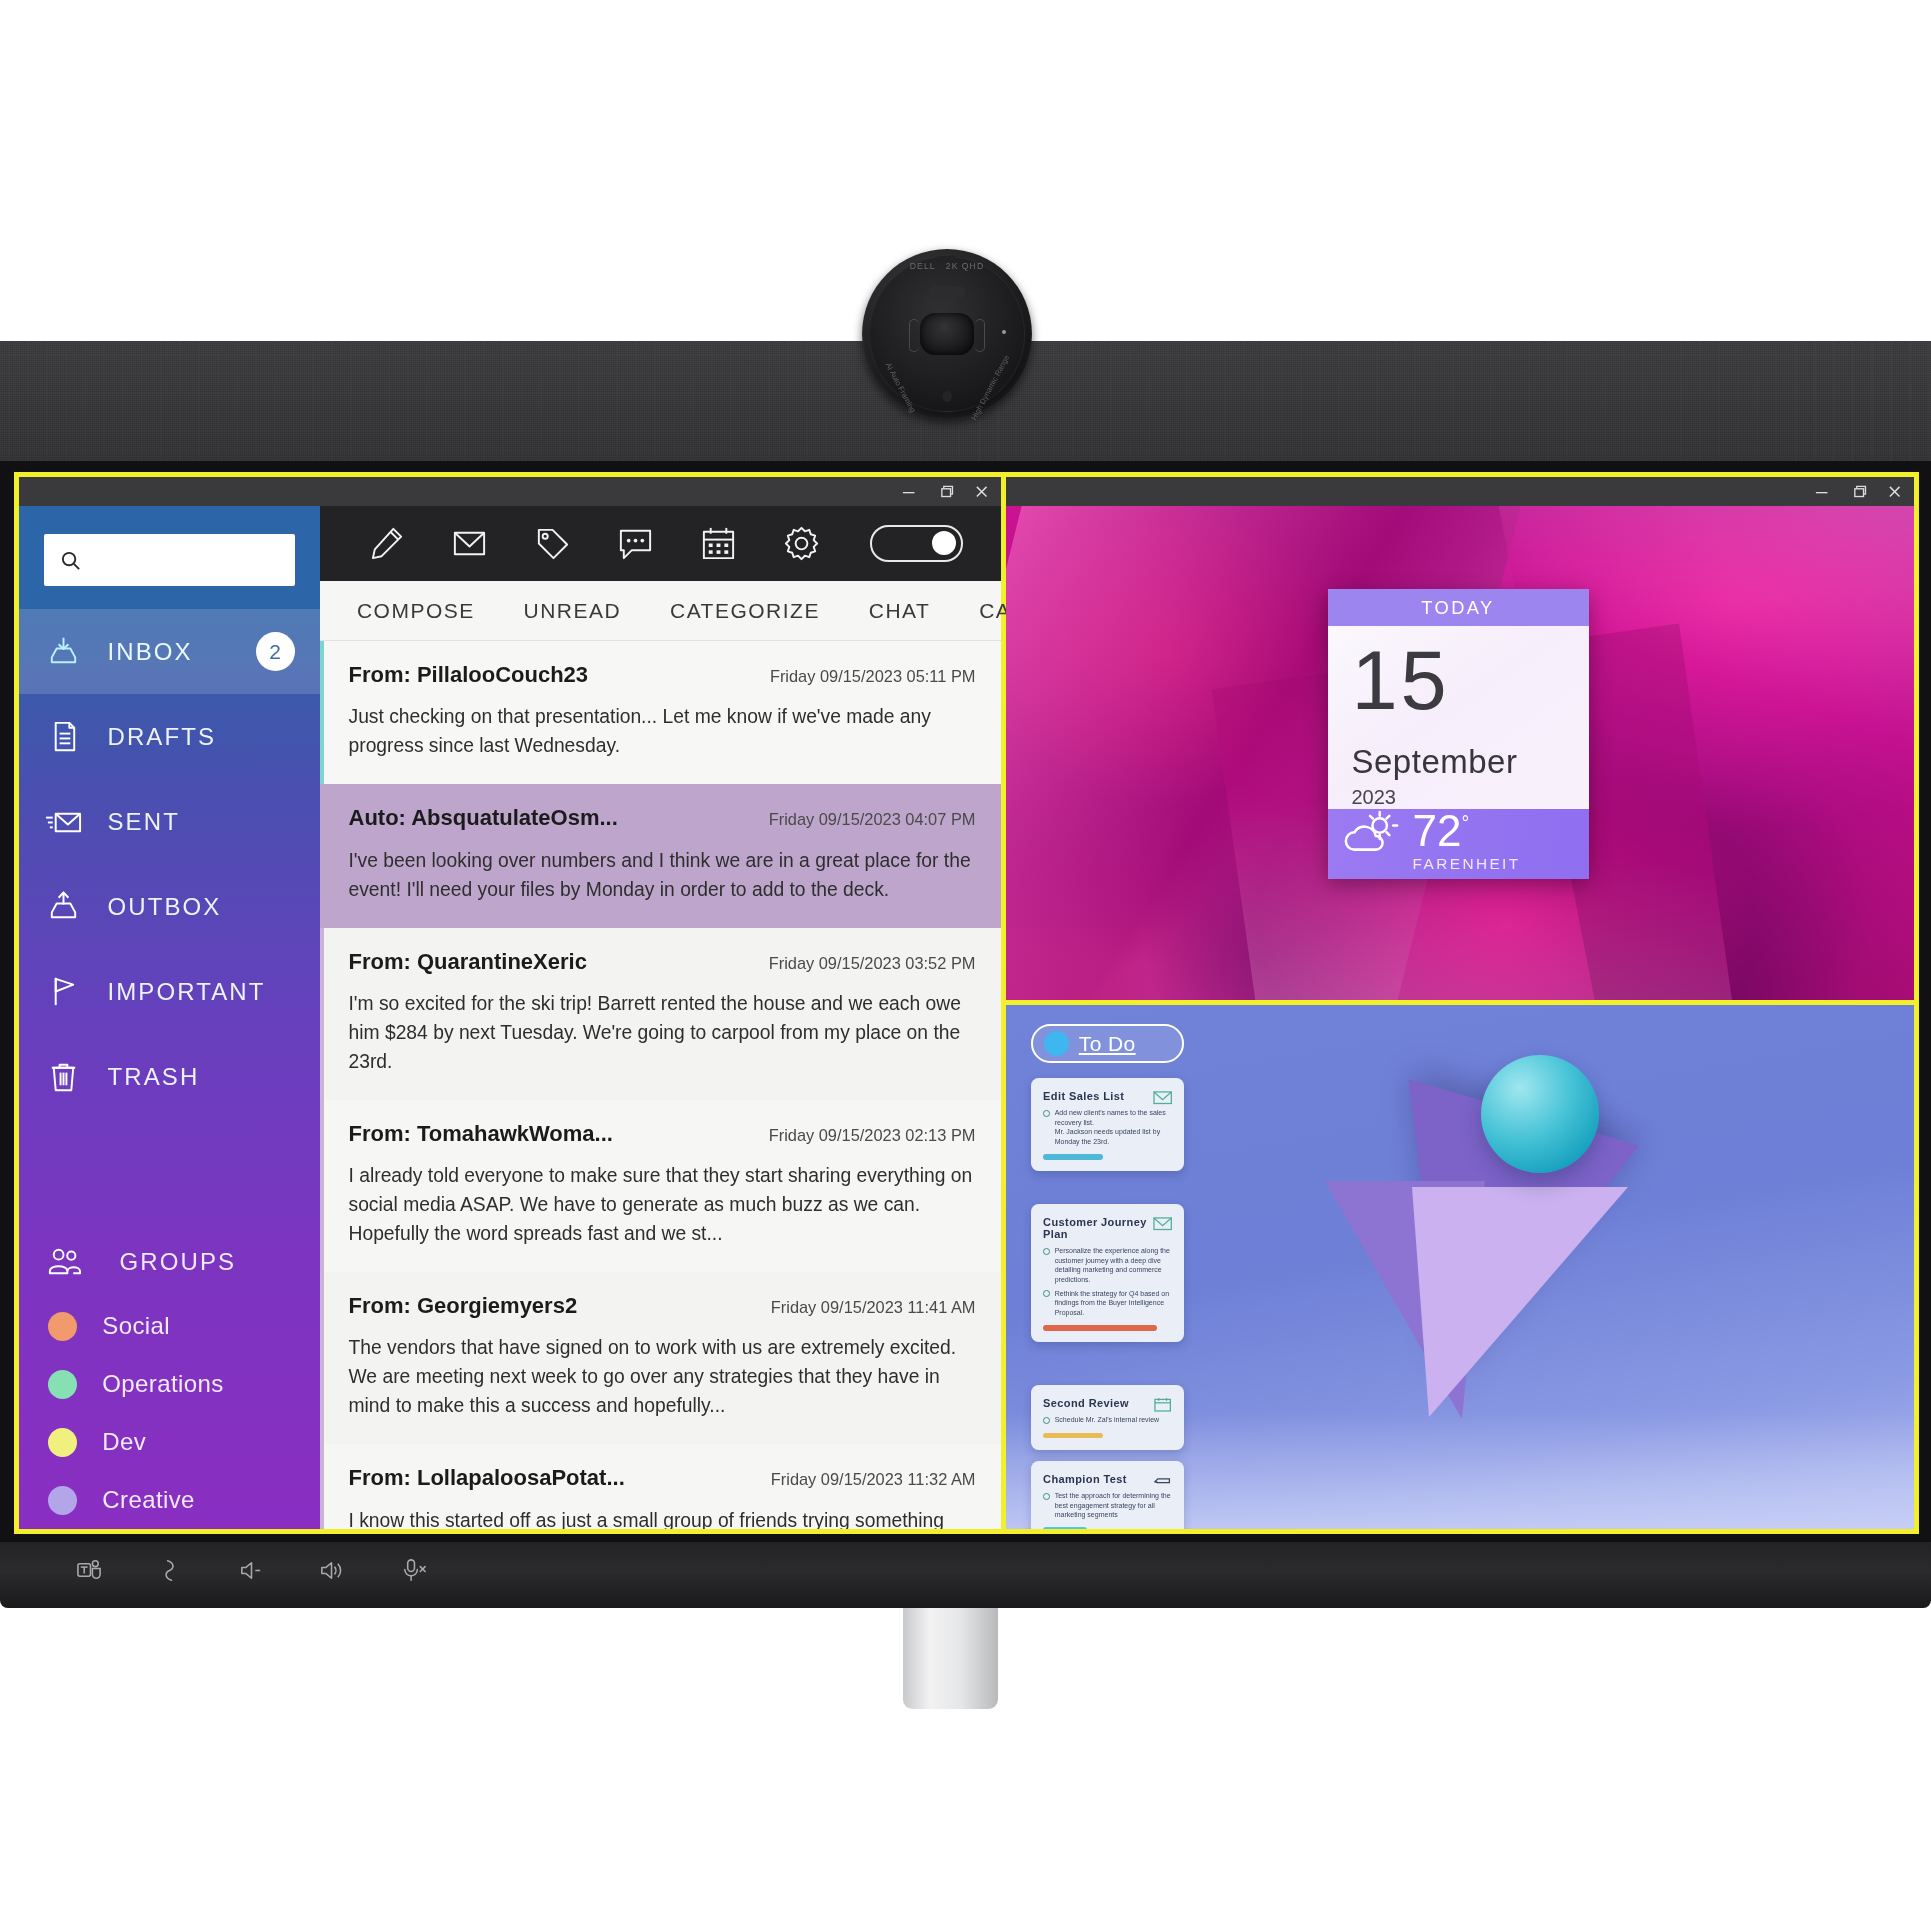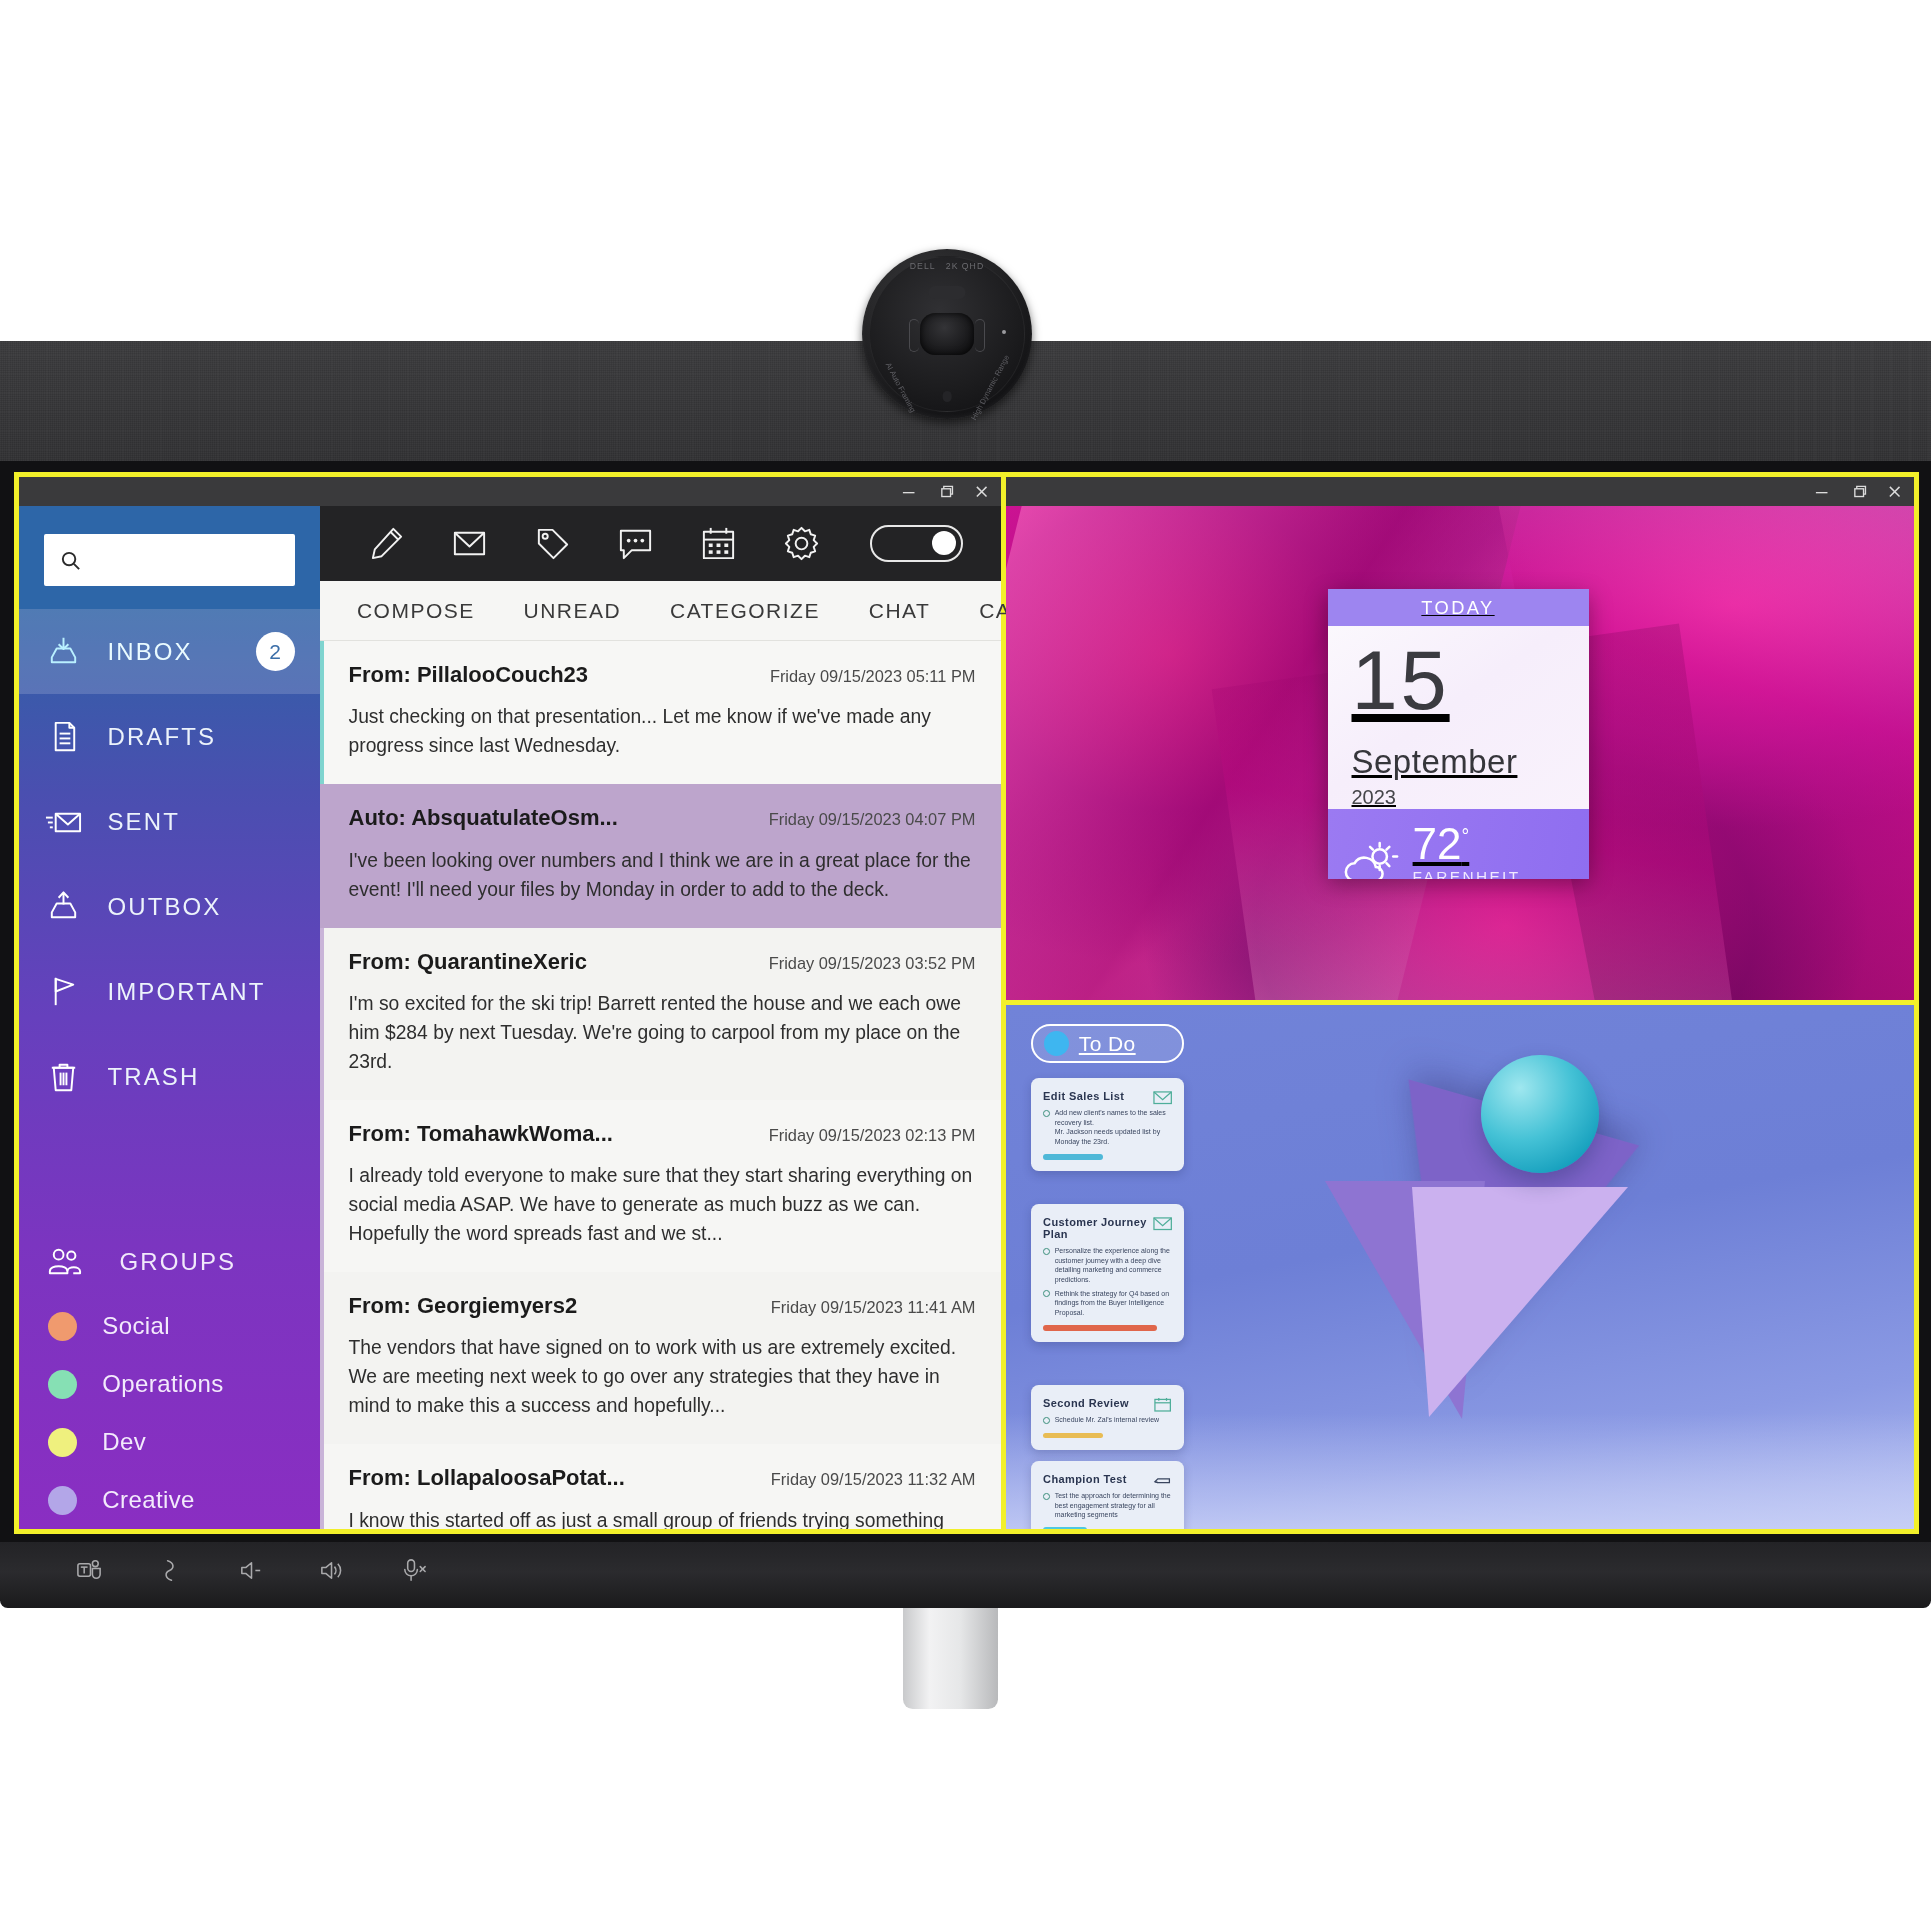--- a/index.html
+++ b/index.html
@@ -189,29 +189,29 @@
     background:linear-gradient(200deg, rgba(255,255,255,.25) 0%, rgba(200,10,140,.5) 40%, rgba(70,0,60,.55) 100%);
     transform:skewX(11deg); }
   #photo-canvas .ridge3{ position:absolute; left:26%; bottom:-25%; width:52%; height:95%;
     background:linear-gradient(18deg, rgba(255,255,255,.3), rgba(190,10,130,.4) 60%, rgba(90,0,70,.2));
     transform:rotate(-8deg); }
 
   
   #cal-widget {
     position:absolute; left:322px; top:83px; width:261px; height:290px;
     box-shadow:0 5.8px 21px rgba(0,0,0,.35);
-    display:flex; flex-direction:column; overflow:hidden;text-decoration:underline;
+    display:flex; flex-direction:column; overflow:hidden;
   }
   #cal-head { height:37px; background:#9d85f0; color:#fff; display:flex;align-items:center;justify-content:center;
     font-size:18.3px; letter-spacing:2.4px; flex:none;}
   #cal-body { flex:1; background: linear-gradient(145deg,#fbf8fd 0%,#f6eefb 45%,#f9f2fc 100%); text-align:left; padding-top:13.5px;padding-left:24px;}
   #cal-day { font-size:83px; color:#3b3b40; line-height:.98; font-weight:500; letter-spacing:2.9px;}
   #cal-month { font-size:33px; color:#36363b; margin-top:22px; letter-spacing:0.5px;}
   #cal-year { font-size:20px; color:#45454a; margin-top:4.8px;}
-  #cal-weather { height:77px; background: linear-gradient(100deg,#9b7af2,#8f6ef0); display:flex;align-items:flex-end; gap:11.6px; padding:0 13.5px; flex:none;}
+  #cal-weather { height:77px; background: linear-gradient(100deg,#9b7af2,#8f6ef0); display:flex;align-items:flex-start; gap:11.6px; padding:0 13.5px; flex:none;}
   #cal-weather .wicon { width:60px;height:46px; flex:none; color:#fff; }
   #cal-weather .wtemp { font-size:44px; color:#fff; line-height:1; position:relative;}
   #cal-weather .wdeg { font-size:19.3px; vertical-align:super; }
   #cal-weather .wunit { font-size:15.4px; color:#f0e8ff; letter-spacing:2.4px; margin-top:1.9px; }
 
   
   #todo-window {
     flex:1; border:5.8px solid #f2f02a; border-left:none; border-top:none; position:relative; overflow:hidden;
     background:#6f7fd4;
   }

